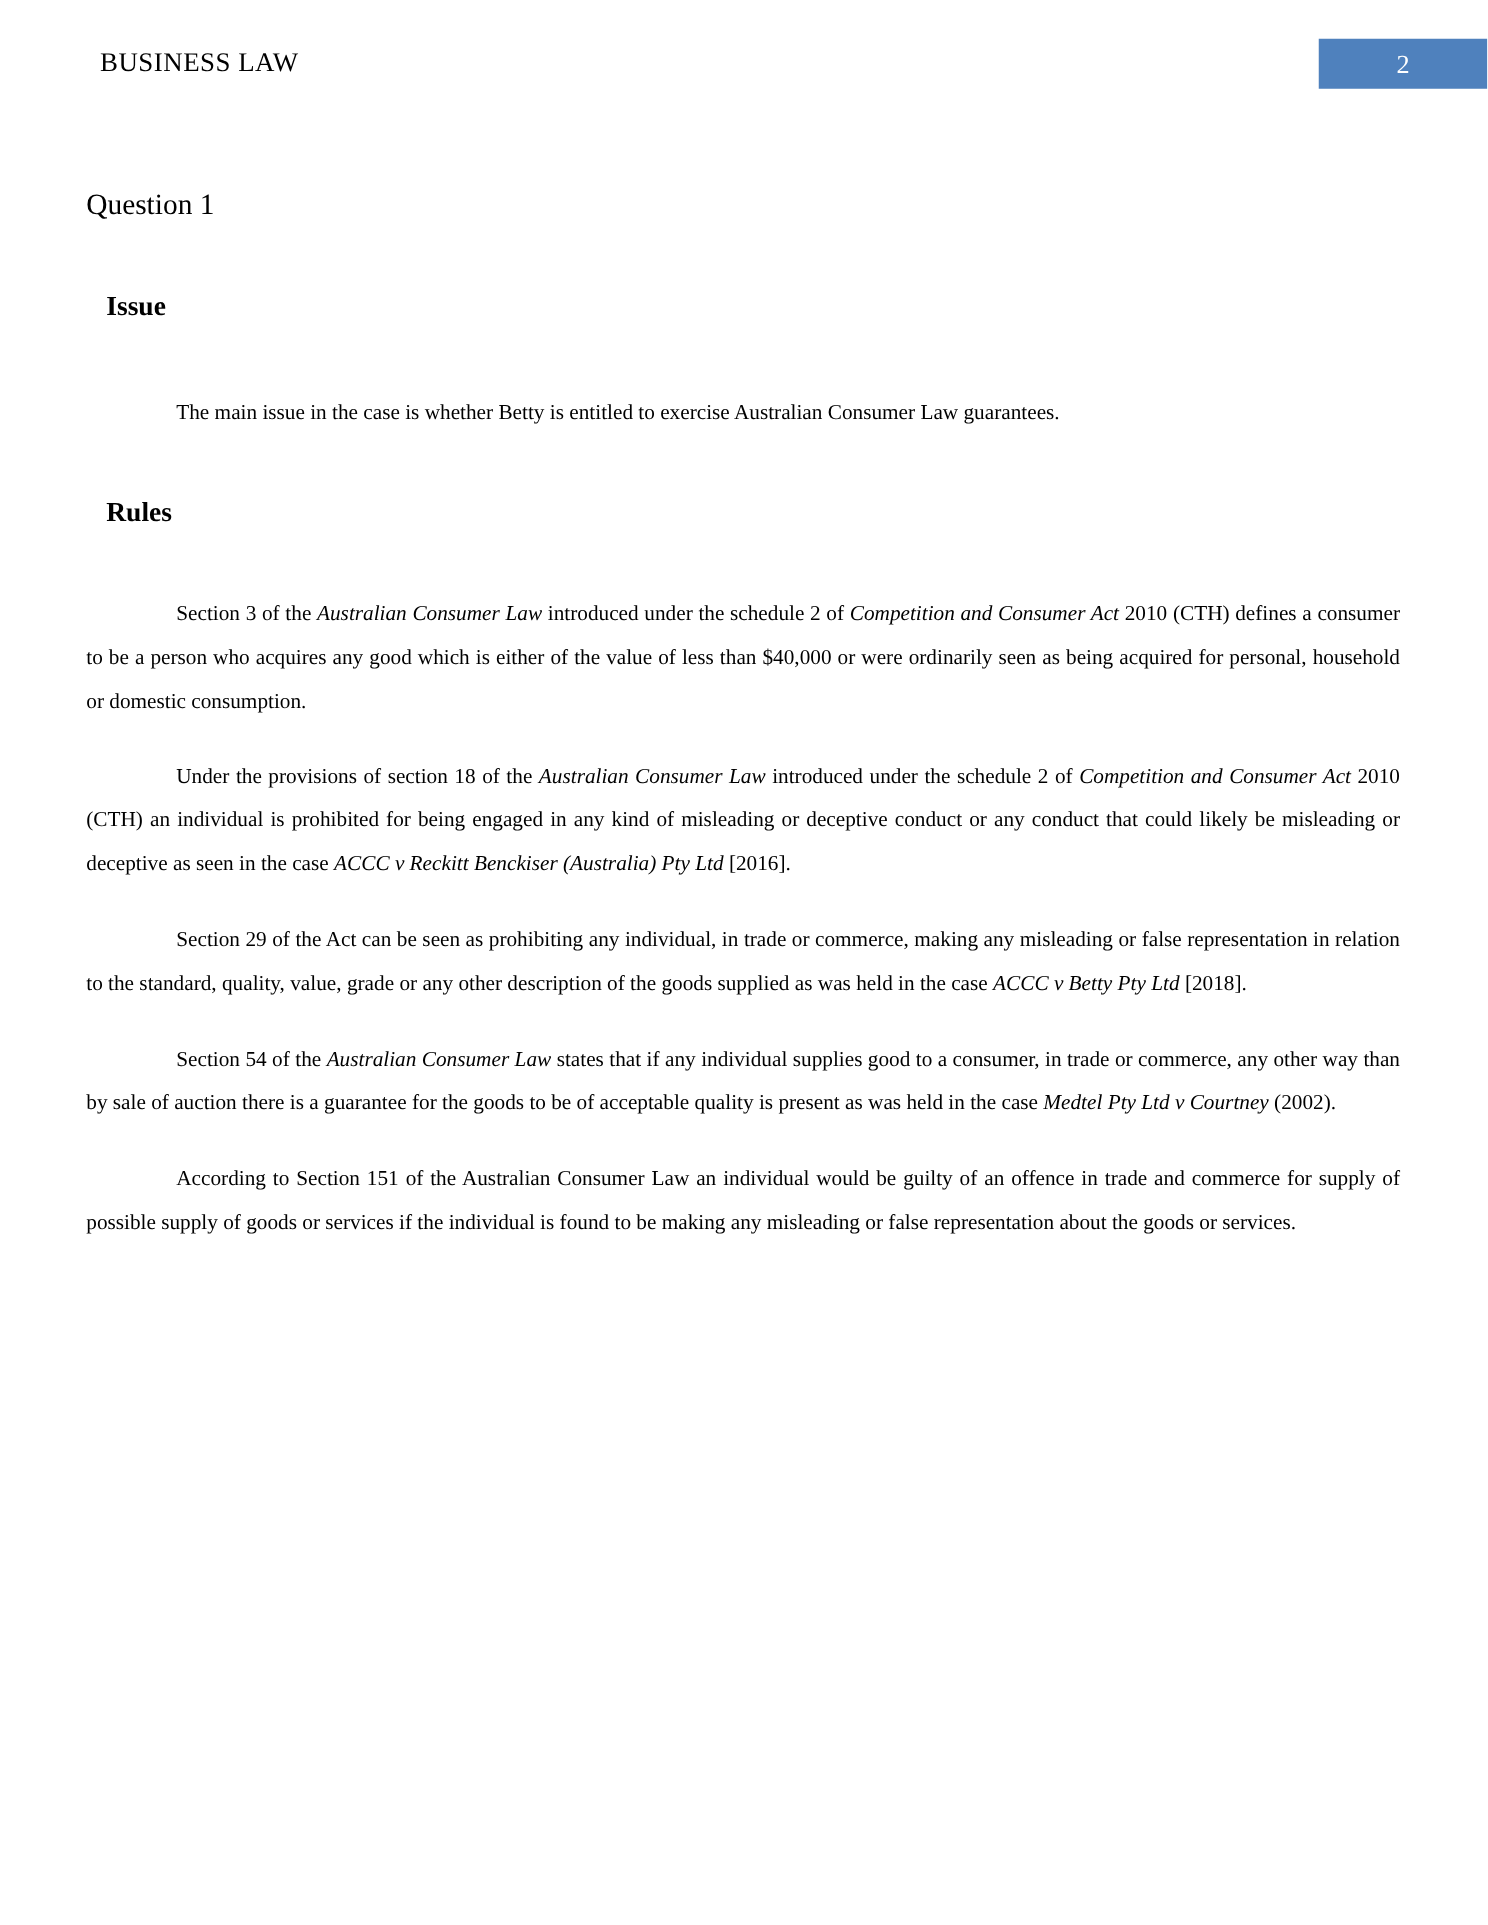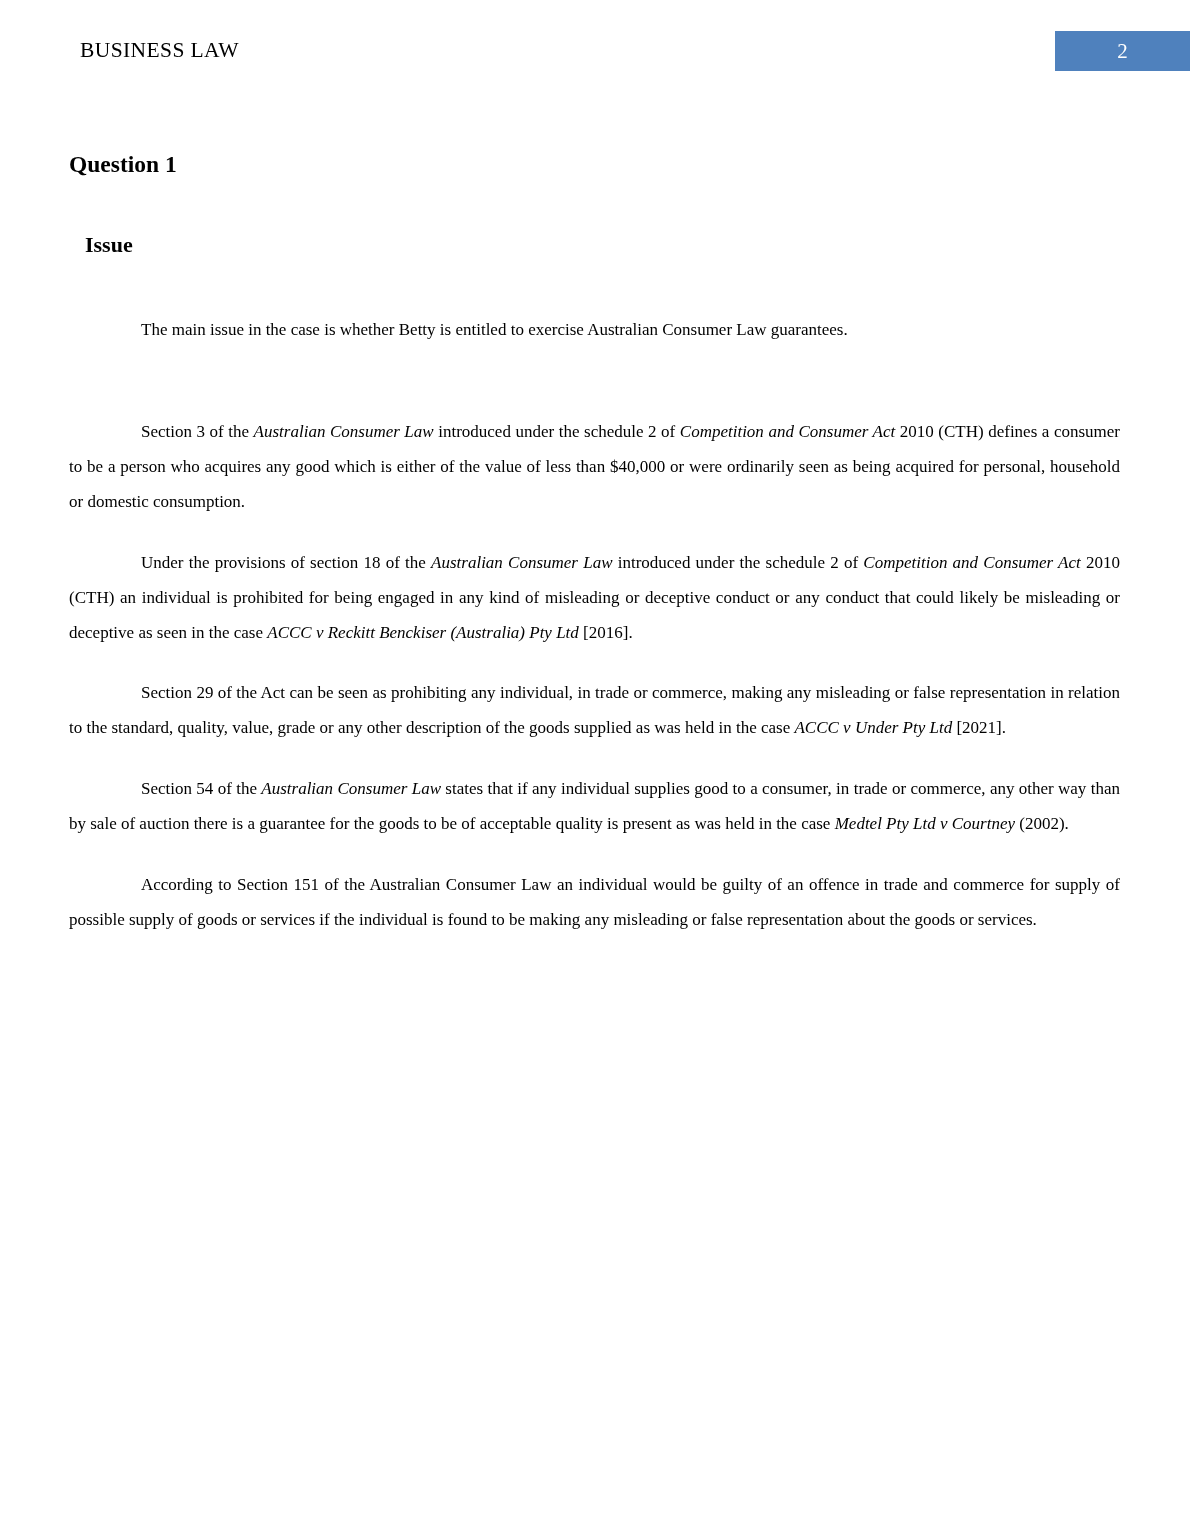--- a/index.html
+++ b/index.html
@@ -47,21 +47,21 @@
     justify-content: center;
   }
   .content {
     position: absolute;
     left: 69px;
     right: 70px;
     top: 150px;
   }
   h1.section-title {
     font-size: 23.5px;
-    font-weight: bold;
+    font-weight: normal;
     margin: 0 0 0 0;
     line-height: 1.2;
   }
   h2.sub-title {
     font-size: 22px;
     font-weight: bold;
     margin: 16px;
     line-height: 1.2;
   }
   .spacer-q {
@@ -99,29 +99,30 @@
     <div class="spacer-q"></div>
 
     <h2 class="sub-title">Issue</h2>
 
     <div class="spacer-after-issue"></div>
 
     <p class="body">The main issue in the case is whether Betty is entitled to exercise Australian Consumer Law guarantees.</p>
 
     <div class="gap-lg"></div>
 
+    <h2 class="sub-title">Rules</h2>
 
     <div class="gap-lg"></div>
 
     <div id="rules-container">
         <p class="body"><span>Section 3 of the </span><i class="ital">Australian Consumer Law</i><span> introduced under the schedule 2 of </span><i class="ital">Competition and Consumer Act</i><span> 2010 (CTH) defines a consumer to be a person who acquires any good which is either of the value of less than $40,000 or were ordinarily seen as being acquired for personal, household or domestic consumption.</span></p>
         <div class="gap-md"></div>
         <p class="body"><span>Under the provisions of section 18 of the </span><i class="ital">Australian Consumer Law</i><span> introduced under the schedule 2 of </span><i class="ital">Competition and Consumer Act</i><span> 2010 (CTH) an individual is prohibited for being engaged in any kind of misleading or deceptive conduct or any conduct that could likely be misleading or deceptive as seen in the case </span><i class="ital">ACCC v Reckitt Benckiser (Australia) Pty Ltd</i><span> [2016].</span></p>
         <div class="gap-md"></div>
-        <p class="body"><span>Section 29 of the Act can be seen as prohibiting any individual, in trade or commerce, making any misleading or false representation in relation to the standard, quality, value, grade or any other description of the goods supplied as was held in the case </span><i class="ital">ACCC v Under Pty Ltd</i><span> [2021].</span></p>
+        <p class="body"><span>Section 29 of the Act can be seen as prohibiting any individual, in trade or commerce, making any misleading or false representation in relation to the standard, quality, value, grade or any other description of the goods supplied as was held in the case </span><i class="ital">ACCC v Betty Pty Ltd</i><span> [2018].</span></p>
         <div class="gap-md"></div>
         <p class="body"><span>Section 54 of the </span><i class="ital">Australian Consumer Law</i><span> states that if any individual supplies good to a consumer, in trade or commerce, any other way than by sale of auction there is a guarantee for the goods to be of acceptable quality is present as was held in the case </span><i class="ital">Medtel Pty Ltd v Courtney</i><span> (2002).</span></p>
         <div class="gap-md"></div>
         <p class="body"><span>According to Section 151 of the Australian Consumer Law an individual would be guilty of an offence in trade and commerce for supply of possible supply of goods or services if the individual is found to be making any misleading or false representation about the goods or services.</span></p>
       </div>
 
   </div>
 </div>
 
 </body></html>

